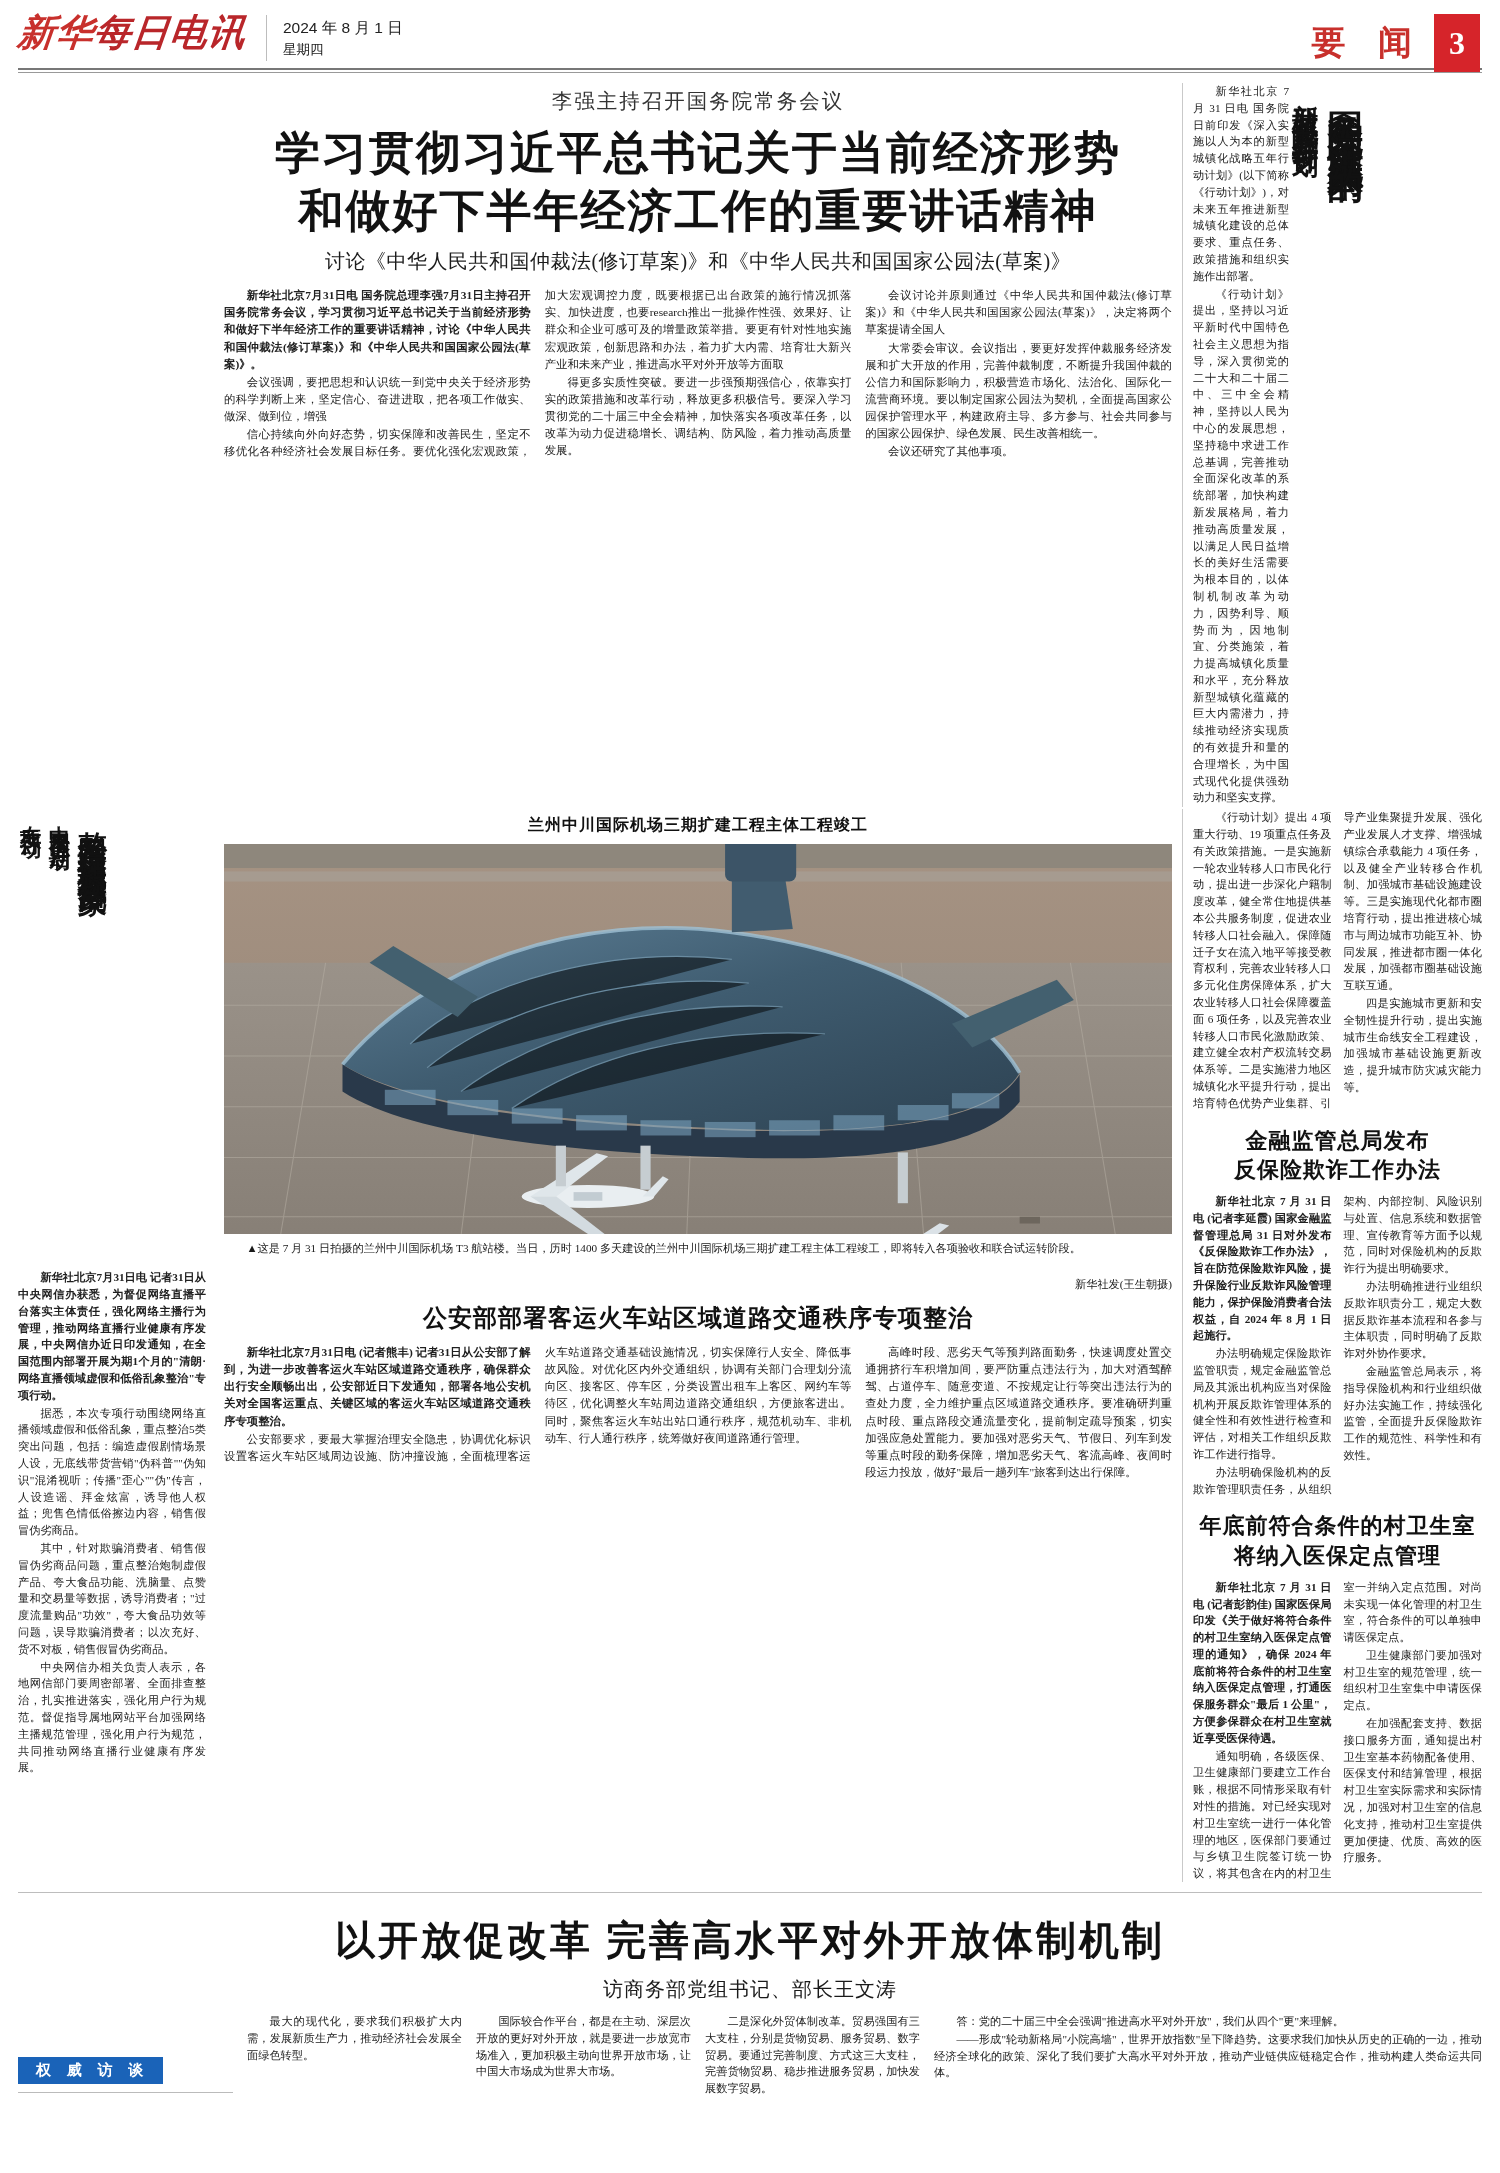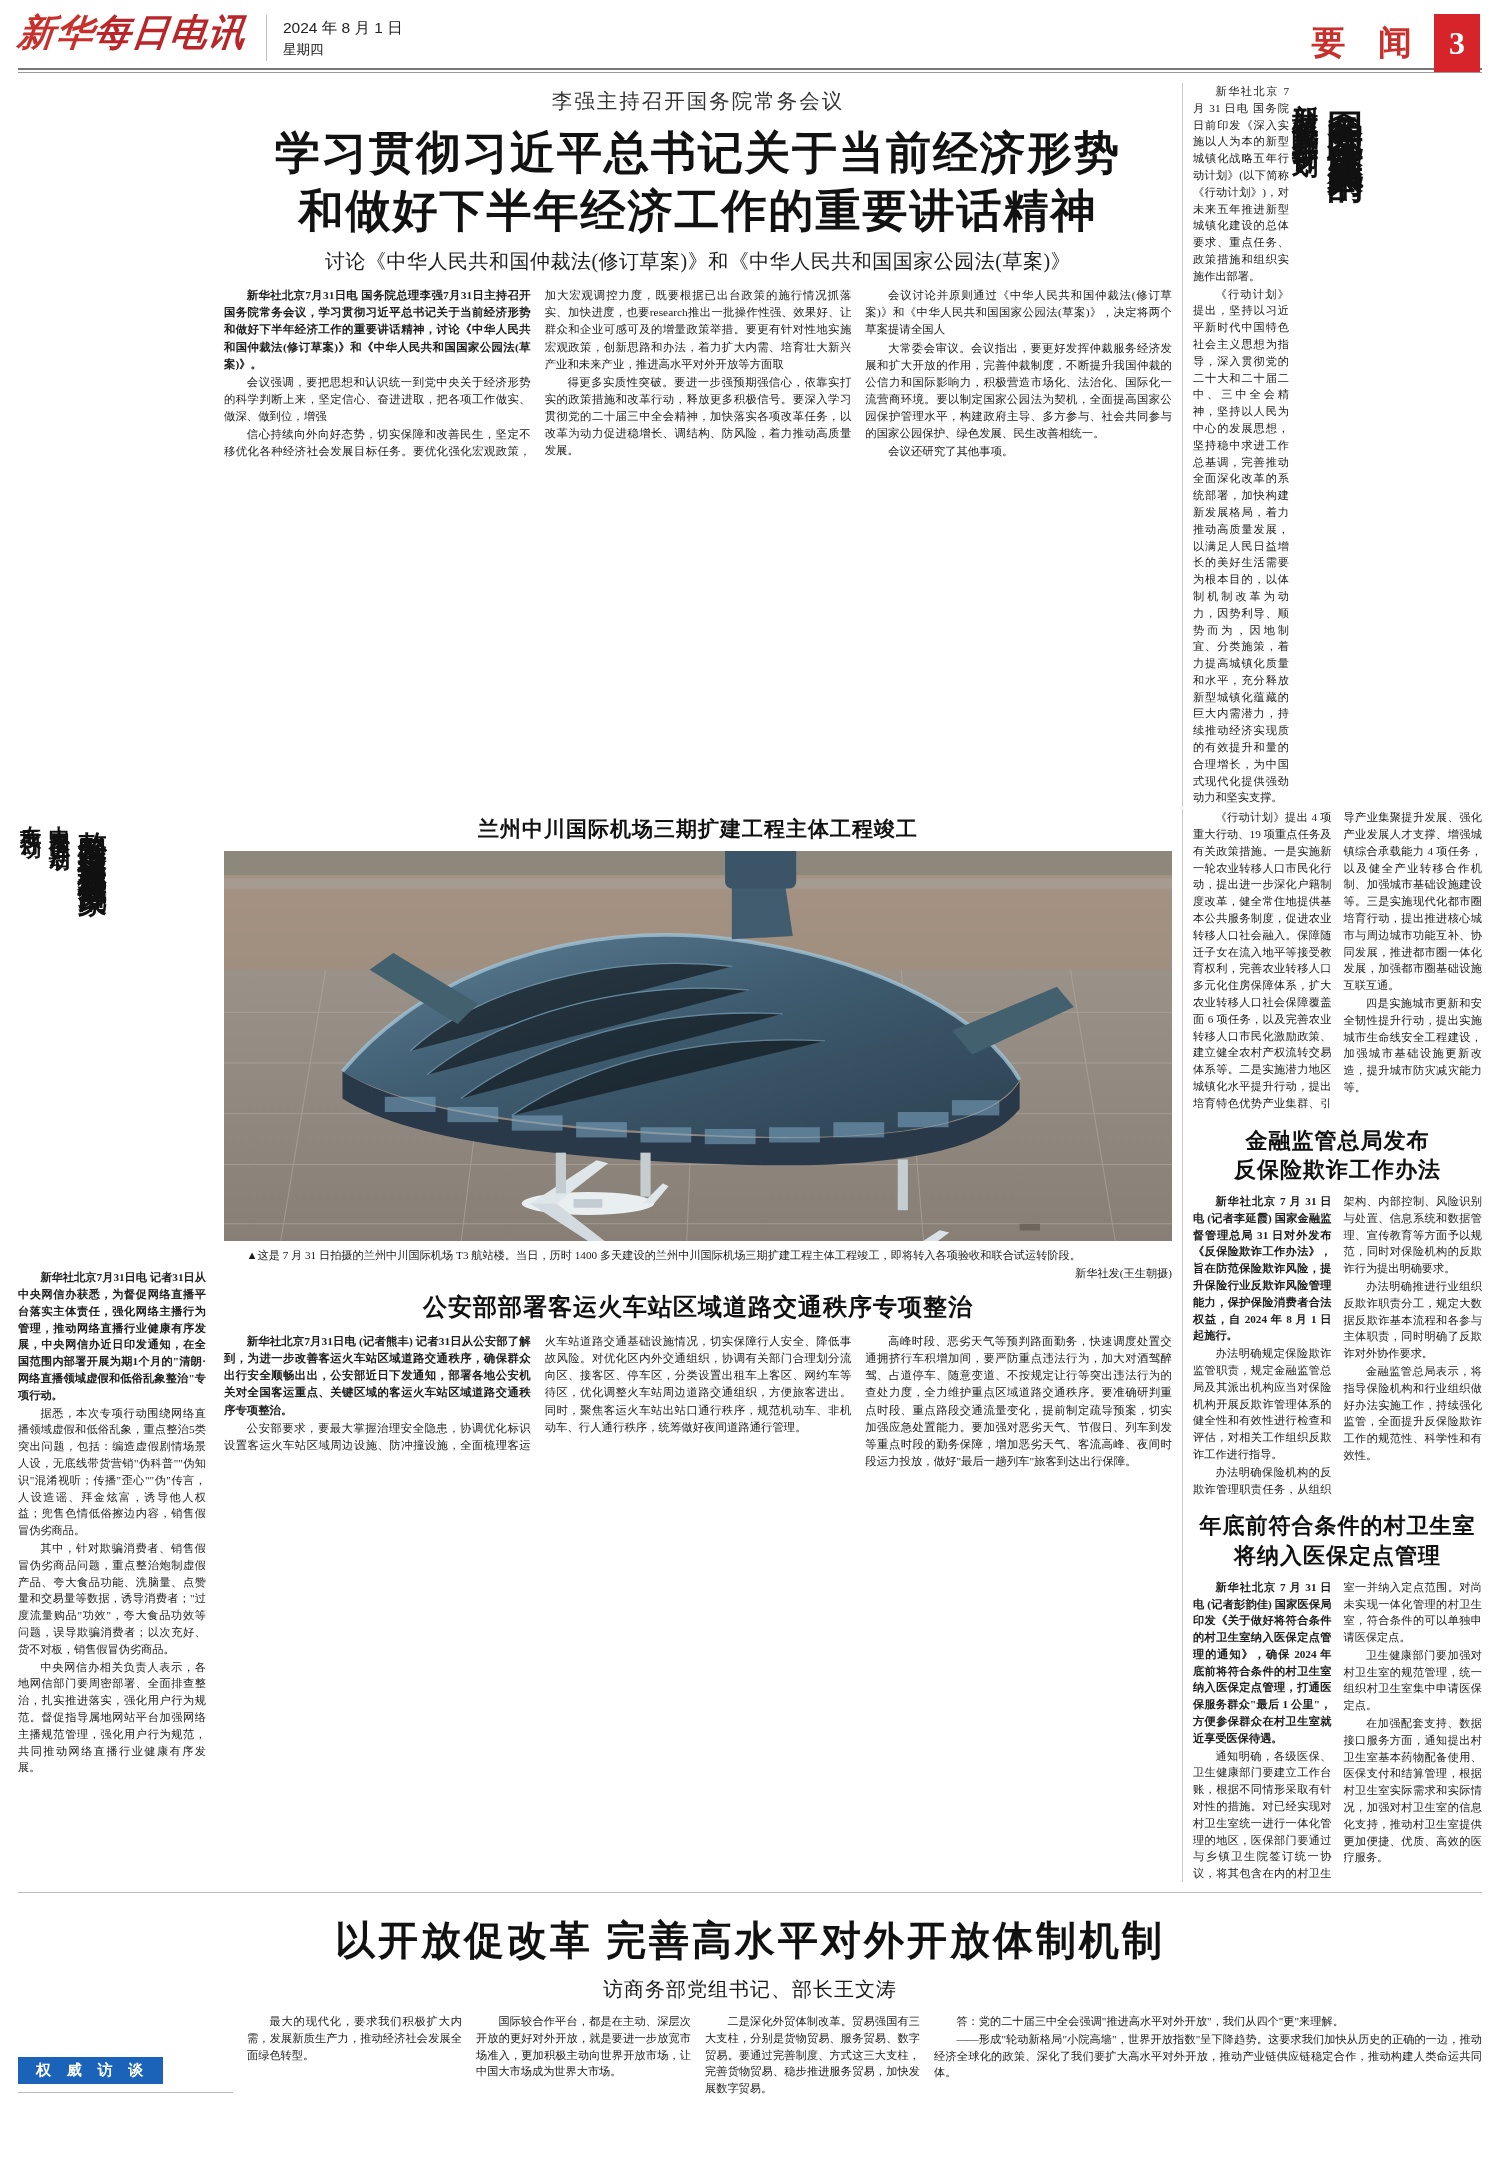--- a/index.html
+++ b/index.html
@@ -79,25 +79,25 @@
     font-weight:bold; letter-spacing:4px; line-height:1.18; color:#111;
   }
   .vtitle.big   { font-size:29px; }
   .vtitle.small { font-size:21px; font-weight:bold; }
   .vtitle.huge  { font-size:36px; }
   .vtitle.med   { font-size:26px; }
 
   
   .photo-title {
     text-align:center; font-family:"Liberation Serif",serif; font-weight:bold;
-    font-size:21px; letter-spacing:1px; margin:6px 0 8px; color:#111;
+    font-size:16px; letter-spacing:1px; margin:6px 0 8px; color:#111;
   }
   .photo-frame { width:100%; height:390px; position:relative; overflow:hidden; border:0; background:#6f7b82; }
   .photo-caption { font-size:11.2px; line-height:1.5; text-indent:2em; margin:6px 0 2px; text-align:justify; }
-  .photo-credit { font-size:11.2px; text-align:right; margin:2px 0 6px; }
+  .photo-credit { font-size:11.2px; text-align:right; margin:20px 0 6px; }
 
   
   .mid-head {
     text-align:center; font-family:"Liberation Serif",serif; font-weight:bold;
     font-size:24px; letter-spacing:1px; color:#111; margin:10px 0 10px;
   }
   .big-head {
     text-align:center; font-family:"Liberation Serif",serif; font-weight:bold;
     font-size:40px; letter-spacing:3px; color:#111; margin:12px 0 8px;
   }

